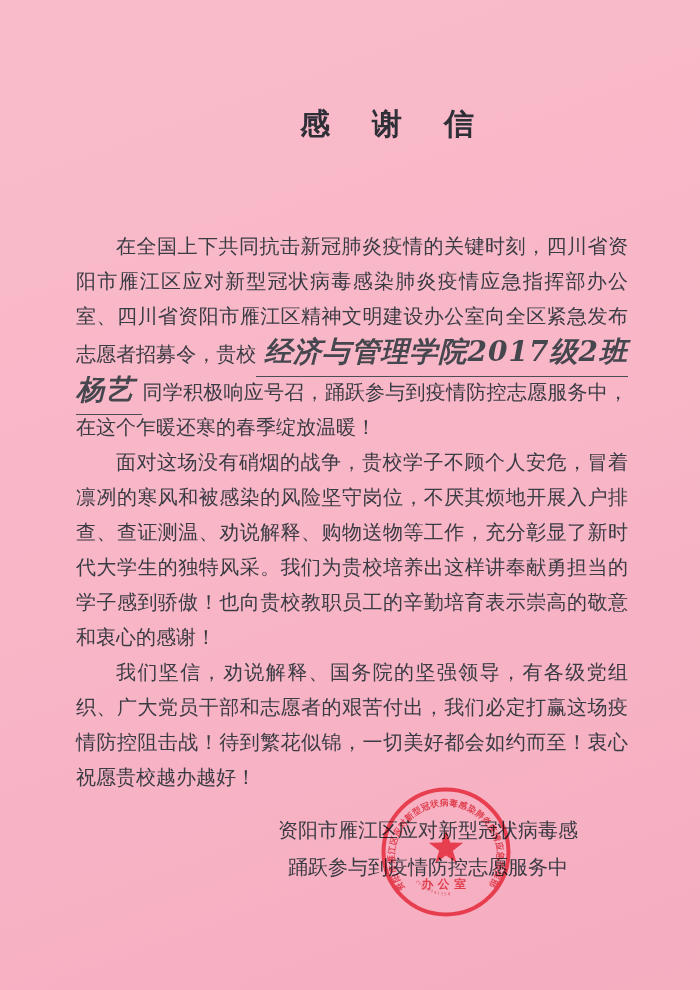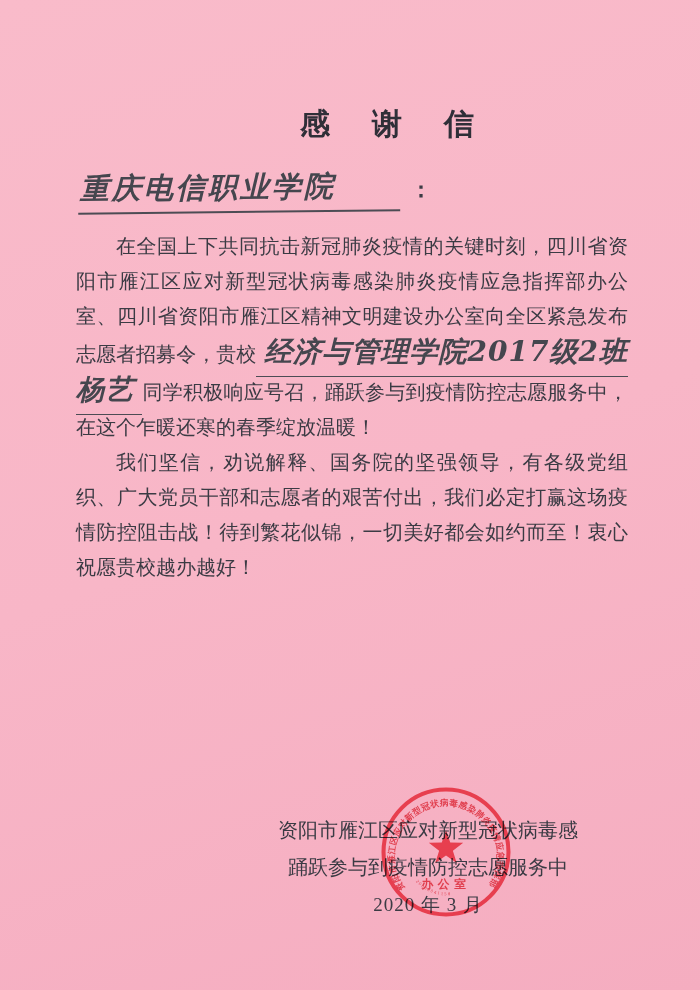--- a/index.html
+++ b/index.html
@@ -63,33 +63,30 @@
   .seal-label{font-size:13px;letter-spacing:5px;fill:#e6404e;font-weight:bold;text-anchor:middle;}
   .seal-serial{font-size:5px;letter-spacing:1.5px;fill:#e6404e;}
 </style>
 </head>
 <body>
 
 <div class="page">
 
   <h1 class="title">感　谢　信</h1>
 
-  <div class="recipient">
-    <span class="hw recipient-name">重庆电信职业学院</span><span class="colon">：</span>
-  </div>
 
   <div class="body-text">
     <p class="para"><span>在全国上下共同抗击新冠肺炎疫情的关键时刻，四川省资阳市雁江区应对新型冠状病毒感染肺炎疫情应急指挥部办公室、四川省资阳市雁江区精神文明建设办公室向全区紧急发布志愿者招募令，贵校</span><span class="hw inline-hw">经济与管理学院2017级2班 杨艺</span><span>同学积极响应号召，踊跃参与到疫情防控志愿服务中，在这个乍暖还寒的春季绽放温暖！</span></p>
+    <p class="para">面对这场没有硝烟的战争，贵校学子不顾个人安危，冒着凛冽的寒风和被感染的风险坚守岗位，不厌其烦地开展入户排查、查证测温、劝说解释、购物送物等工作，充分彰显了新时代大学生的独特风采。我们为贵校培养出这样讲奉献勇担当的学子感到骄傲！也向贵校教职员工的辛勤培育表示崇高的敬意和衷心的感谢！</p>
     <p class="para">我们坚信，劝说解释、国务院的坚强领导，有各级党组织、广大党员干部和志愿者的艰苦付出，我们必定打赢这场疫情防控阻击战！待到繁花似锦，一切美好都会如约而至！衷心祝愿贵校越办越好！</p>
   </div>
 
   <div class="signature">
     <div>资阳市雁江区应对新型冠状病毒感</div>
     <div>踊跃参与到疫情防控志愿服务中</div>
-    <div class="sig-date">2020 年 3 月</div>
   </div>
 
   <svg class="seal" width="134" height="134" viewBox="0 0 148 148" aria-hidden="true">
     <defs>
       <path id="ringPath" d="M 30,116 A 57,57 0 1 1 118,116" fill="none"></path>
       <path id="serialPath" d="M 36,100 A 44,44 0 0 0 112,100" fill="none"></path>
     </defs>
     <circle cx="74" cy="74" r="69" fill="none" stroke="#ee4150" stroke-width="4.5"></circle>
     <polygon points="74,50 78.7,63.5 93,63.8 81.6,72.5 85.8,86.2 74,78 62.2,86.2 66.4,72.5 55,63.8 69.3,63.5" fill="#ee4150"></polygon>
     <text class="ring-text"><textPath href="#ringPath" startOffset="2">资阳市雁江区应对新型冠状病毒感染肺炎疫情应急指挥部</textPath></text>

